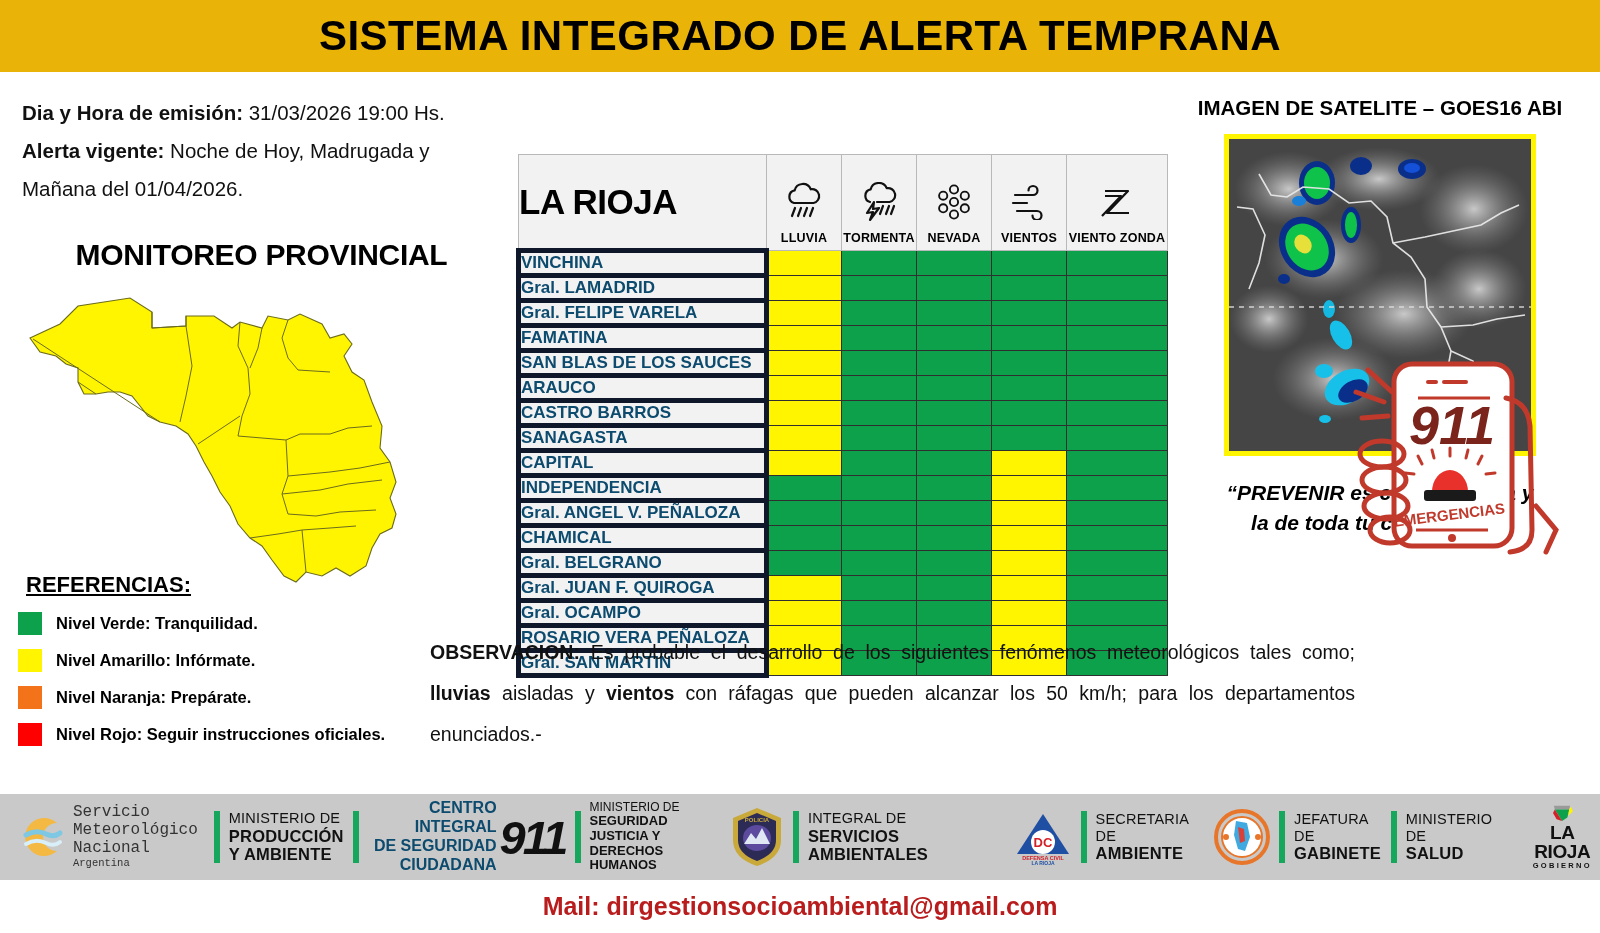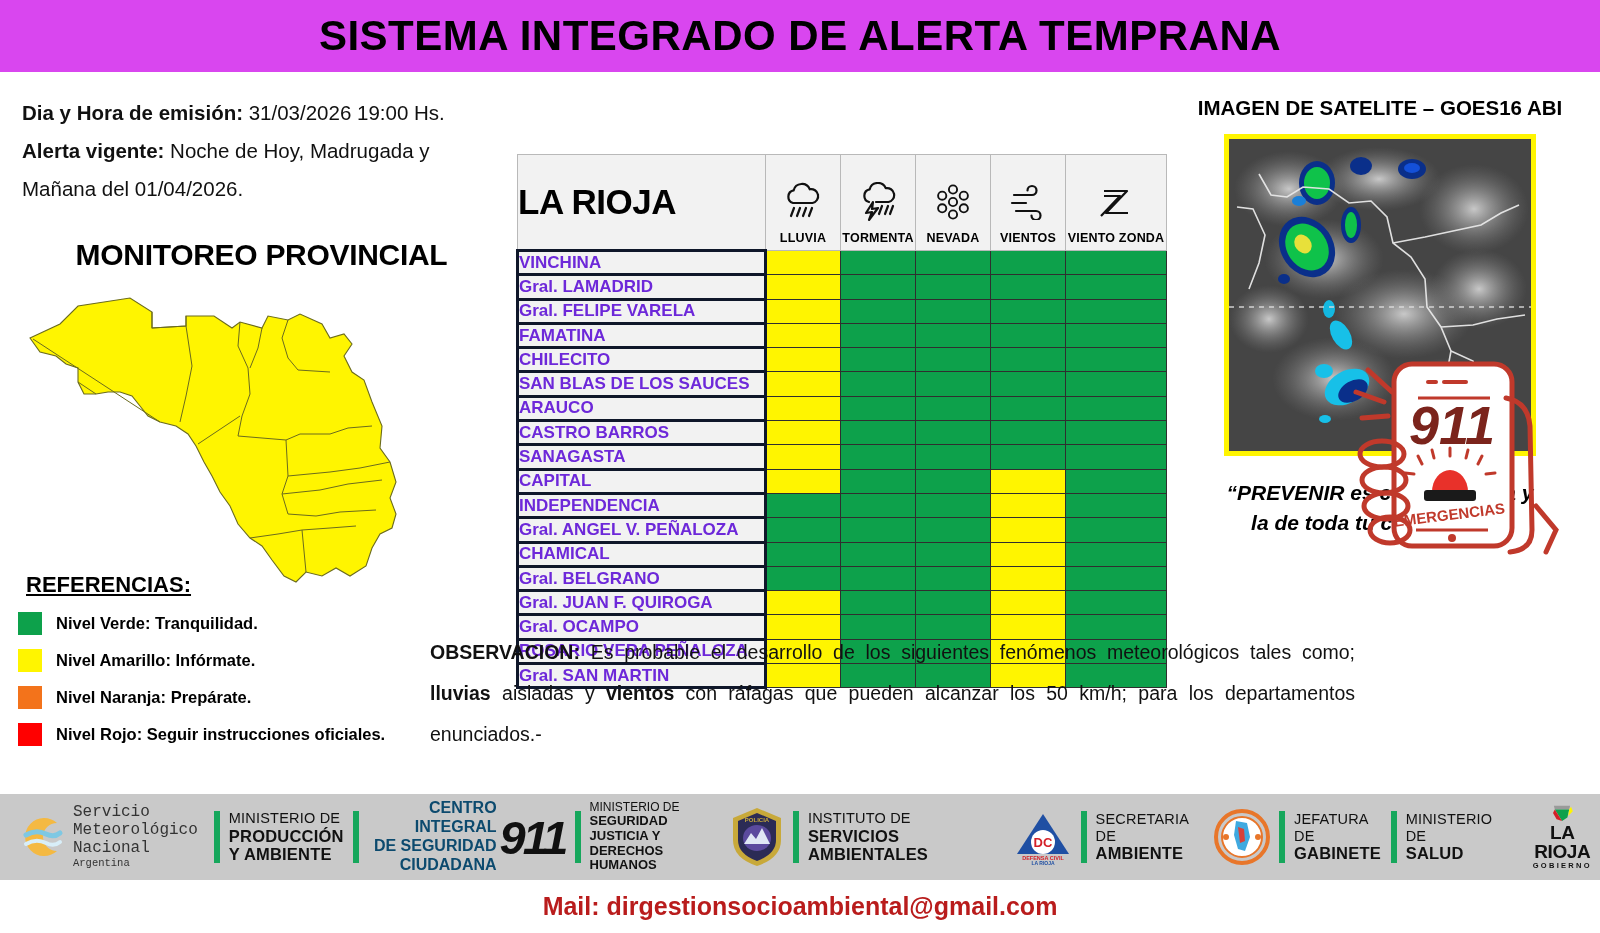--- a/index.html
+++ b/index.html
@@ -8,21 +8,21 @@
     width:1600px; height:933px;
     font-family:"Liberation Sans", sans-serif;
     background:#ffffff;
     overflow:hidden;
     position:relative;
   }
 
   
   .banner {
     height:72px;
-    background:#d946ef;
+    background:#eab308;
     display:flex; align-items:center; justify-content:center;
   }
   .banner-title {
     font-size:42px; font-weight:bold; color:#000;
     letter-spacing:0.5px;
     font-family:"Liberation Sans", sans-serif;
   }
 
   
   .stage { position:relative; width:1600px; height:722px; }
@@ -68,22 +68,22 @@
   }
   .hdr-ico { width:75px; }
   .hdr-ico.wide { width:101px; }
   .icon-box { height:58px; display:flex; align-items:center; justify-content:center; }
   .hdr-txt {
     font-size:12.5px; font-weight:bold; color:#000;
     padding-bottom:5px; line-height:1.15; letter-spacing:0.2px;
   }
 
   td.dept {
-    background:#F2F2F2; border:3px solid #0f172a;
-    font-size:17px; font-weight:bold; color:#6d28d9;
+    background:#F2F2F2; border:5px solid #0f172a;
+    font-size:17px; font-weight:bold; color:#0c4a6e;
     padding-left:7px; height:24.3px; white-space:nowrap;
   }
   td.cell { border:1px solid #2f2f2f; height:24.3px; }
   td.cell.g { background:#0DA14B; }
   td.cell.y { background:#FFF500; }
 
   
   .observation {
     position:absolute; left:430px; top:560px; width:925px;
     font-size:19.5px; color:#111; line-height:2.1;
@@ -301,28 +301,20 @@
           <tr>
             <td class="dept">Gral. FELIPE VARELA</td>
             <td class="cell y"></td>
             <td class="cell g"></td>
             <td class="cell g"></td>
             <td class="cell g"></td>
             <td class="cell g"></td>
           </tr>
           <tr>
             <td class="dept">FAMATINA</td>
-            <td class="cell y"></td>
-            <td class="cell g"></td>
-            <td class="cell g"></td>
-            <td class="cell g"></td>
-            <td class="cell g"></td>
-          </tr>
-          <tr>
-            <td class="dept">CHILECITO</td>
             <td class="cell y"></td>
             <td class="cell g"></td>
             <td class="cell g"></td>
             <td class="cell g"></td>
             <td class="cell g"></td>
           </tr>
           <tr>
             <td class="dept">SAN BLAS DE LOS SAUCES</td>
             <td class="cell y"></td>
             <td class="cell g"></td>
@@ -585,21 +577,21 @@
       <path d="M27 7 L46 15 L46 34 Q46 48 27 55 Q8 48 8 34 L8 15 Z" fill="#2B2B55"></path>
       <ellipse cx="27" cy="32" rx="14" ry="13" fill="#5B4A9E"></ellipse>
       <path d="M14 38 L21 27 L26 33 L32 22 L40 38 Z" fill="#dfe7f5"></path>
       <text x="27" y="16" font-family="&quot;Liberation Sans&quot;, sans-serif" font-size="6" font-weight="bold" fill="#C8A93A" text-anchor="middle">POLICIA</text>
     </svg>
   </div>
 
   <div class="divider-bar"></div>
   <div class="logo-item">
     <div class="logo-text">
-      <div class="thin">INSTITUTO DE</div>
+      <div class="thin">INTEGRAL DE</div>
       <div class="bold">SERVICIOS AMBIENTALES</div>
     </div>
   </div>
 
   <div class="logo-item" style="margin-left:14px;">
     <svg width="58" height="58" viewBox="0 0 58 58">
       <path d="M29 6 L55 46 L3 46 Z" fill="#1F4FA3"></path>
       <circle cx="29" cy="34" r="12" fill="#fff"></circle>
       <text x="29" y="39" font-family="&quot;Liberation Sans&quot;, sans-serif" font-size="13" font-weight="bold" fill="#D42027" text-anchor="middle">DC</text>
       <text x="29" y="52" font-family="&quot;Liberation Sans&quot;, sans-serif" font-size="5.5" font-weight="bold" fill="#D42027" text-anchor="middle">DEFENSA CIVIL</text>

